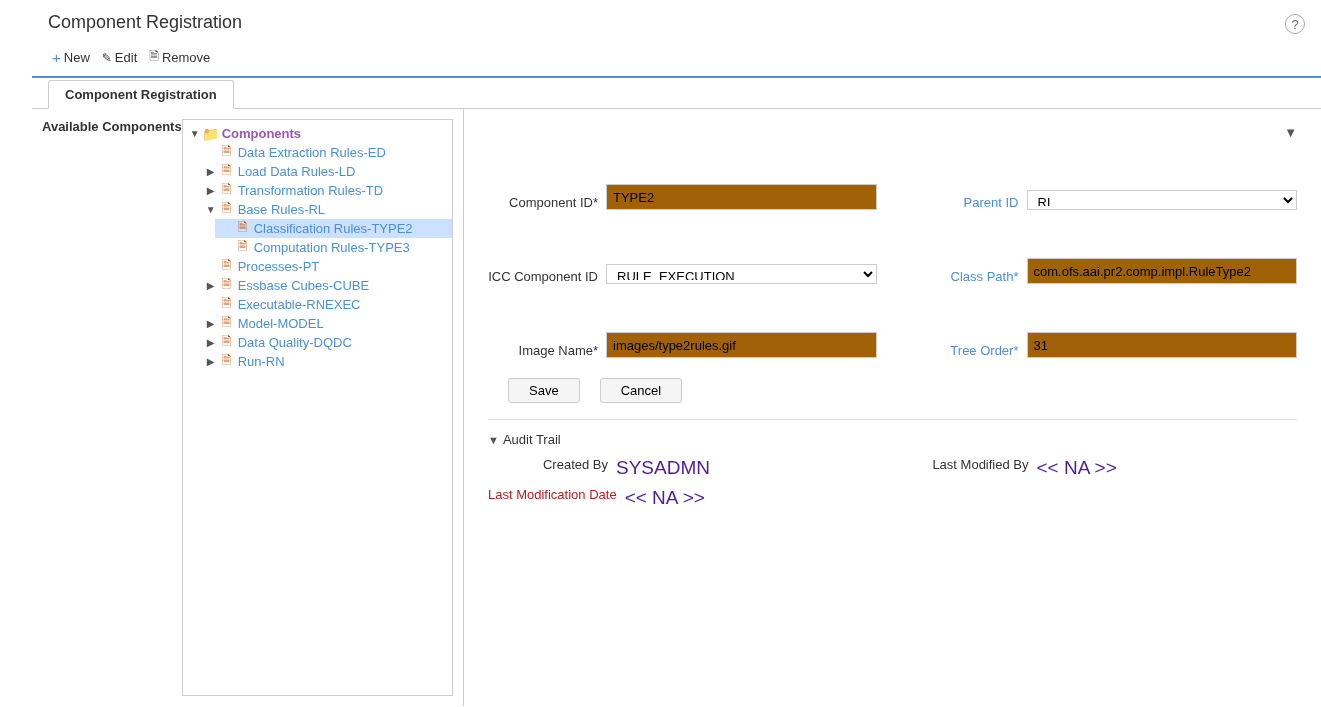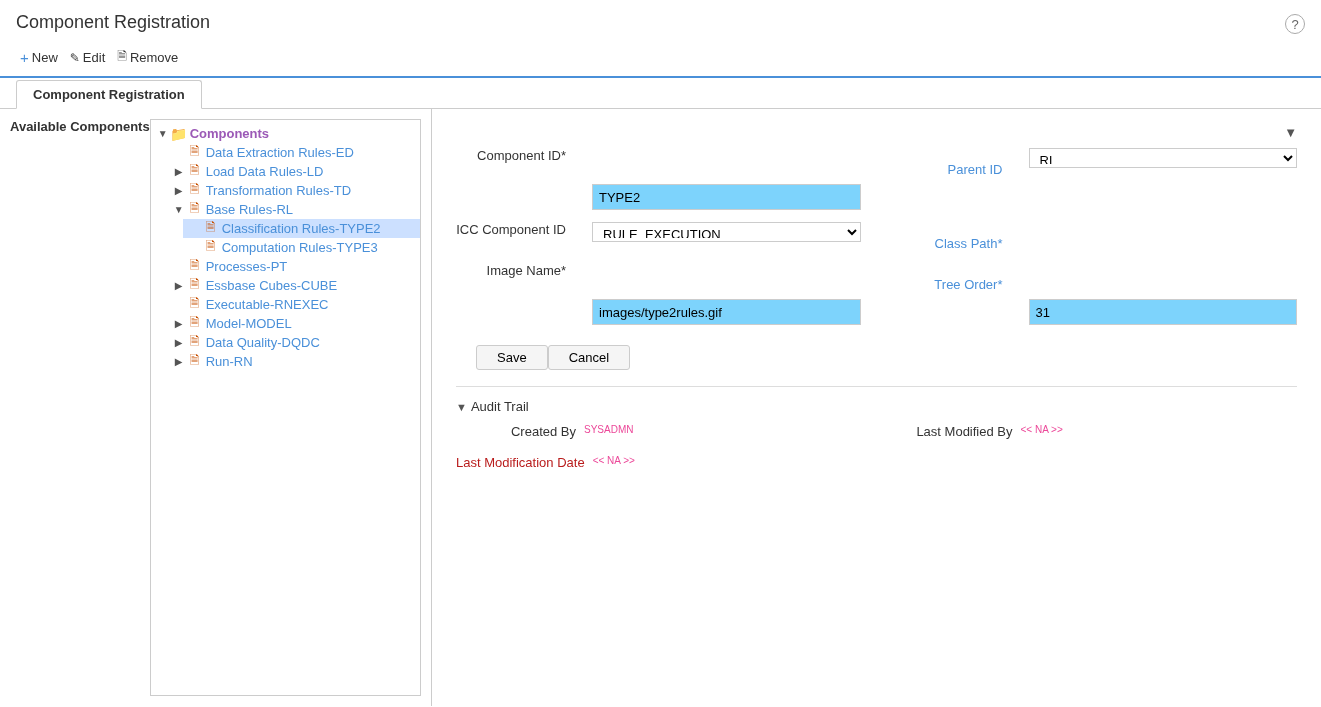--- a/index.html
+++ b/index.html
@@ -32,42 +32,42 @@
     .tree-label.link { color: #4a90d9; }
     .tree-label.root { color: #9b59b6; font-weight: bold; }
 
     .indent1 { margin-left: 16px; }
     .indent2 { margin-left: 32px; }
 
     .right-panel { flex: 1; padding: 16px 24px; overflow-y: auto; }
     .collapse-btn { display: flex; justify-content: flex-end; margin-bottom: 8px; color: #555; cursor: pointer; }
 
     .form-grid { display: grid; grid-template-columns: 1fr 1fr; gap: 12px 32px; margin-bottom: 20px; }
-    .form-row { display: flex; align-items: flex-start; gap: 26px; }
+    .form-row { display: flex; align-items: flex-end; gap: 8px; }
     .form-label { color: #333; text-align: right; min-width: 110px; white-space: nowrap; font-size: 13px; }
     .form-label.blue { color: #4a90d9; margin-top: 14px; }
-    .form-input { flex: 1; padding: 3px 6px; border: 1px solid #ccc; background: #7dd3fc; font-size: 13px; height: 26px; margin-top: 36px; }
+    .form-input { flex: 1; padding: 3px 6px; border: 1px solid #ccc; background: #a16207; font-size: 13px; height: 26px; margin-top: 36px; }
     .form-select { flex: 1; padding: 3px 6px; border: 1px solid #ccc; background: #fff; font-size: 13px; height: 20px; cursor: pointer; }
 
-    .btn-row { display: flex; gap: 0; margin: 16px 0; padding-left: 20px; }
+    .btn-row { display: flex; gap: 20px; margin: 16px 0; padding-left: 20px; }
     .btn { padding: 4px 20px; border: 1px solid #ccc; background: #f5f5f5; cursor: pointer; font-size: 13px; border-radius: 3px; }
 
     .audit-section { border-top: 1px solid #ddd; padding-top: 12px; }
     .audit-header { display: flex; align-items: center; gap: 4px; font-size: 13px; color: #333; margin-bottom: 10px; cursor: pointer; }
     .audit-toggle { color: #555; font-size: 11px; }
-    .audit-grid { display: grid; grid-template-columns: 1fr 1fr; gap: 16px 32px; }
+    .audit-grid { display: grid; grid-template-columns: 1fr 1fr; gap: 8px 32px; }
     .audit-row { display: flex; align-items: flex-start; gap: 8px; }
     .audit-label { color: #333; text-align: right; min-width: 120px; white-space: nowrap; font-size: 13px; }
     .audit-label.blue { color: #b91c1c; }
-    .audit-value { font-size: 10px; color: #ec4899; }
+    .audit-value { font-size: 19px; color: #4c1d95; }
   </style>
 </head>
 <body>
 
-<div style="position: relative;">
+<div style="position: relative; padding-left: 32px;">
 
   <div class="page-title">Component Registration</div>
   <div class="help-icon">?</div>
 
   <div class="toolbar">
     <button class="toolbar-btn">
       <span class="toolbar-plus">+</span>
       <span>New</span>
     </button>
     <button class="toolbar-btn">
@@ -208,20 +208,21 @@
           <label class="form-label">ICC Component ID</label>
           <select class="form-select">
             <option>RULE_EXECUTION</option>
             <option>DATA_EXTRACTION</option>
             <option>TRANSFORMATION</option>
             <option>LOAD_DATA</option>
           </select>
         </div>
         <div class="form-row">
           <label class="form-label blue">Class Path*</label>
+          <input class="form-input" type="text" value="com.ofs.aai.pr2.comp.impl.RuleType2" style="">
         </div>
 
         <div class="form-row">
           <label class="form-label">Image Name*</label>
           <input class="form-input" type="text" value="images/type2rules.gif" style="">
         </div>
         <div class="form-row">
           <label class="form-label blue">Tree Order*</label>
           <input class="form-input" type="text" value="31" style="">
         </div>

